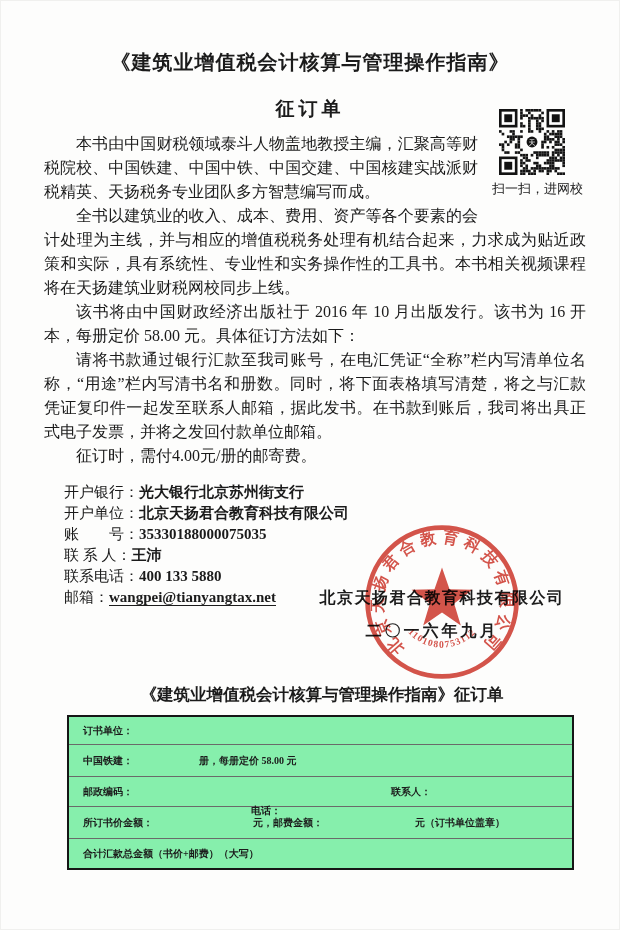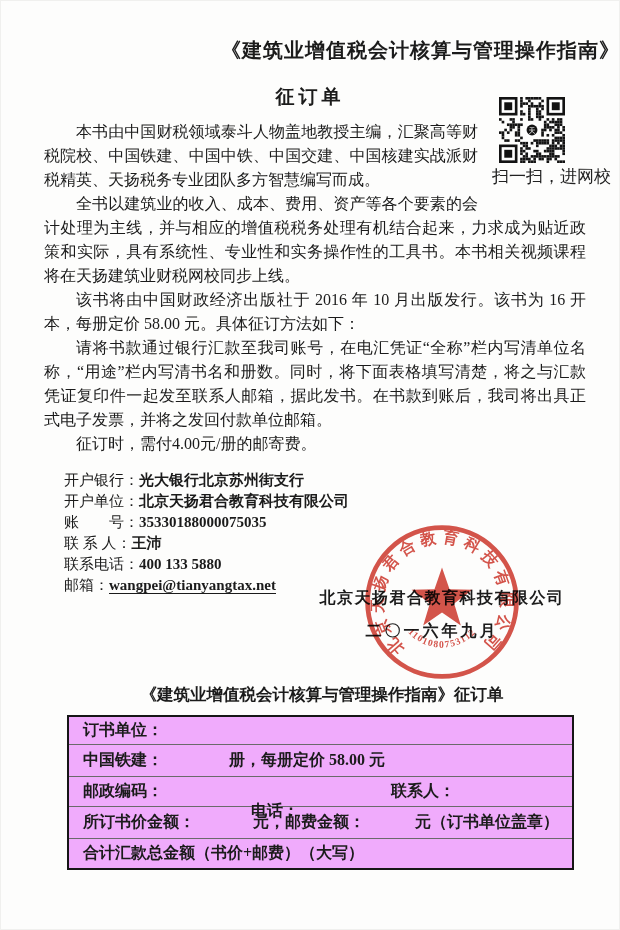--- a/index.html
+++ b/index.html
@@ -2,38 +2,38 @@
 <html><head>
 <meta charset="utf-8">
 <style>
   html,body{margin:0;padding:0;background:#ffffff;}
   .page{
     position:relative;width:620px;height:930px;overflow:hidden;
     background:#fdfdfc;color:#1b1b1b;
     font-family:"Liberation Serif","DejaVu Serif",serif;
     box-shadow:inset 0 0 0 1px #f0f0ee;
   }
-  .doc-title{padding-top:37px;margin:0;text-align:right;font-size:20px;font-weight:bold;letter-spacing:1px;}
+  .doc-title{padding-top:37px;margin:12px;text-align:center;font-size:20px;font-weight:bold;letter-spacing:1px;}
   .doc-subtitle{margin:20px 0 0 0;text-align:center;font-size:19px;font-weight:bold;letter-spacing:4px;}
   .bodytext{margin:10px 34px 0 44px;font-size:16px;line-height:24px;text-align:justify;}
   .bodytext p{margin:0;text-indent:2em;}
   .qrbox{float:right;width:80px;margin:-23px 14px 4px 14px;text-align:center;}
   .qrbox svg{width:66px;height:66px;display:block;margin:0 auto;}
-  .qr-caption{font-size:17px;margin-top:2px;letter-spacing:0px;white-space:nowrap;font-family:"Liberation Sans","DejaVu Sans",sans-serif;color:#222;}
+  .qr-caption{font-size:13px;margin-top:2px;letter-spacing:0px;white-space:nowrap;font-family:"Liberation Sans","DejaVu Sans",sans-serif;color:#222;}
   .contact{margin:14px 0 0 64px;font-size:15px;line-height:21px;font-weight:600;}
   .contact .label{font-weight:400;}
   .email-value{border-bottom:1.5px solid #1b1b1b;padding-bottom:0px;}
   .sig-company{position:absolute;top:588px;left:442px;transform:translateX(-50%);font-size:16px;font-weight:600;white-space:nowrap;letter-spacing:1.5px;}
   .sig-date{position:absolute;top:621px;left:432px;transform:translateX(-50%);font-size:16px;font-weight:600;white-space:nowrap;letter-spacing:3px;}
   .seal{position:absolute;left:362px;top:522px;width:160px;height:160px;opacity:.87;mix-blend-mode:multiply;pointer-events:none;}
   .form-section{position:absolute;top:684px;left:12px;width:620px;}
   .form-title{margin:0;text-align:center;font-size:16.5px;font-weight:bold;}
   .order-table{
-    margin:9px 0 0 55px;width:507px;border:2.5px solid #161616;background:#f0abfc;
-    box-sizing:border-box;font-size:16px;font-weight:600;
+    margin:9px 0 0 55px;width:507px;border:2.5px solid #161616;background:#86efac;
+    box-sizing:border-box;font-size:10px;font-weight:600;
   }
   .trow{display:flex;align-items:center;padding-left:14px;box-sizing:border-box;}
   .trow + .trow{border-top:1px solid #6a6a6a;}
   .h27{height:27px}.h29{height:29px}.h32{height:32px}.h30{height:30px}
   .w168{display:inline-block;width:168px;}
   .w172{display:inline-block;width:140px;margin-top:39px;}
   .w170{display:inline-block;width:170px;}
   .w162{display:inline-block;width:162px;}
   .ml66{margin-left:66px;}
 </style>

